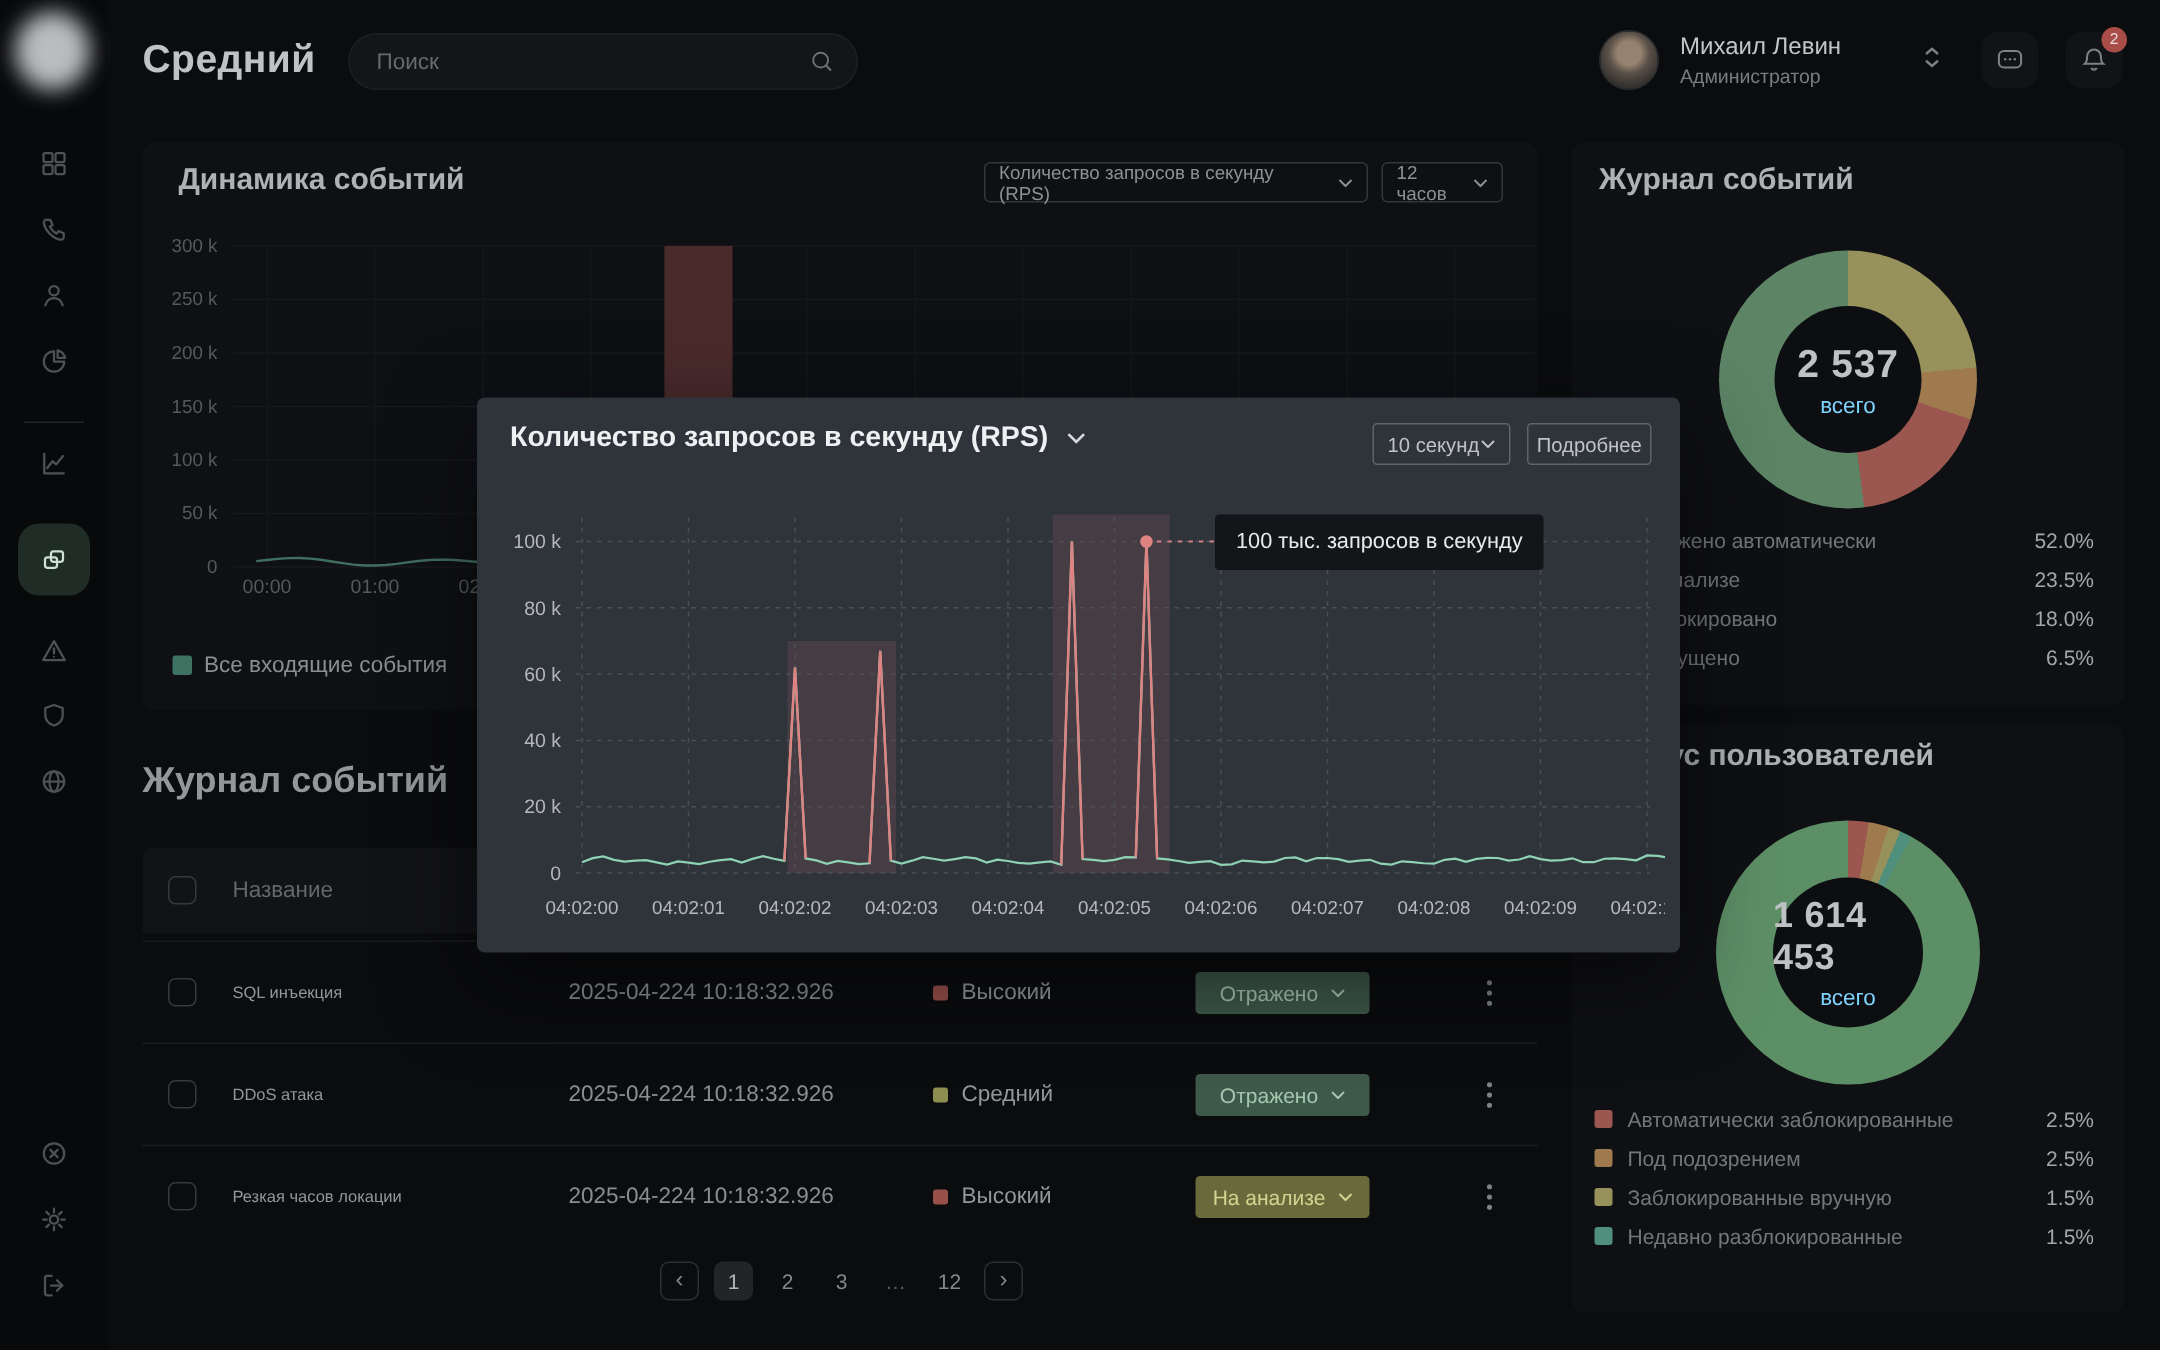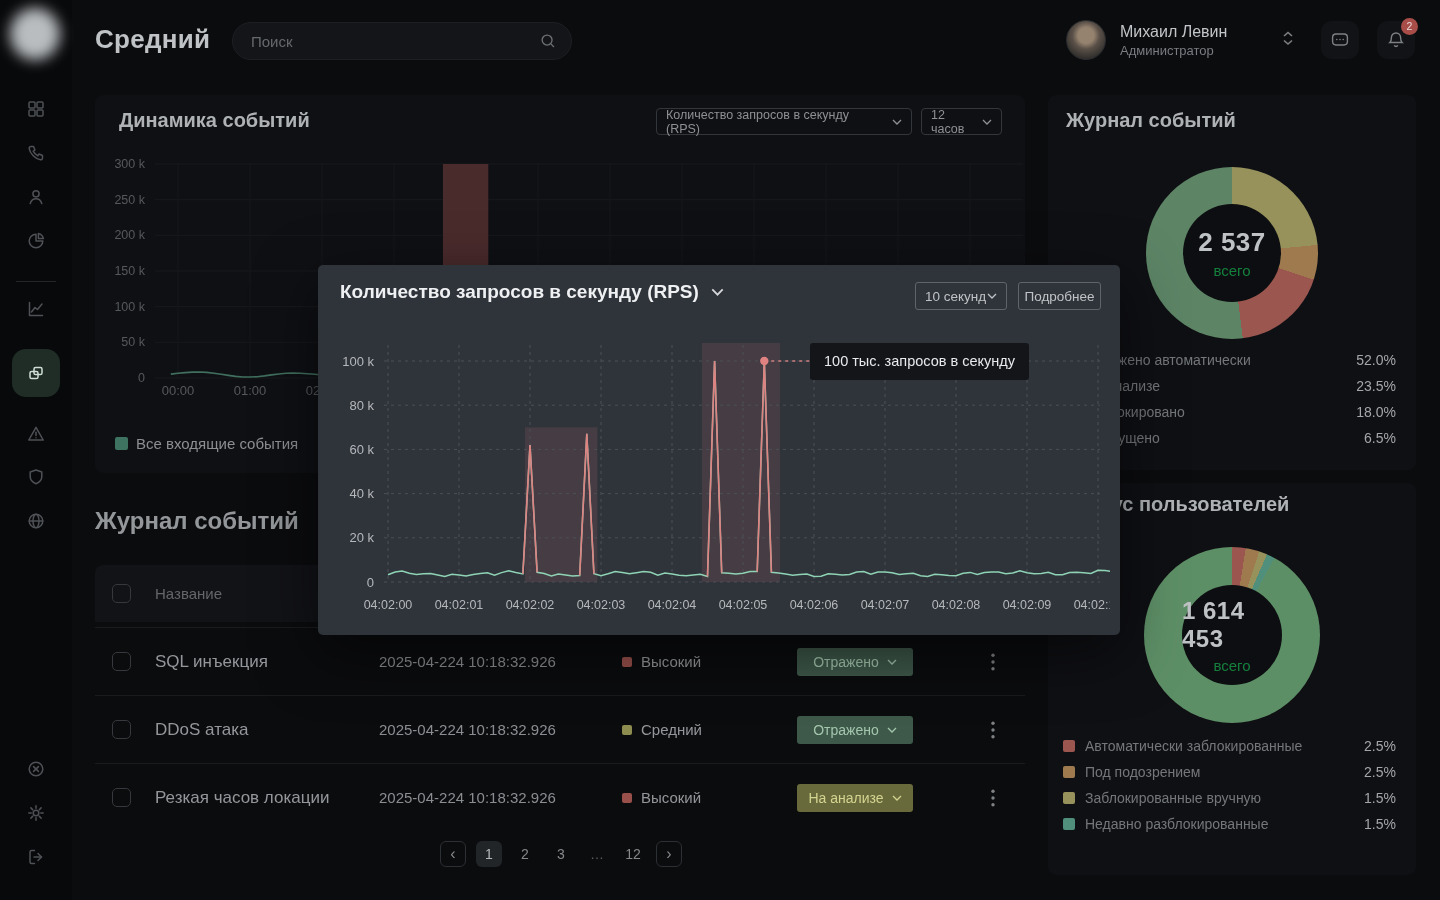--- a/index.html
+++ b/index.html
@@ -51,21 +51,21 @@
 
   
   .journal { position:absolute; left:95px; top:495px; width:930px; height:385px;text-align:right; }
   .journal h2 { position:absolute; left:0; top:12px; }
   .thead { position:absolute; left:0; top:70px; width:930px; height:57px; background:#121317; border-radius:8px 8px 0 0; display:flex; align-items:center; }
   .checkbox { width:19px; height:19px; border:1.5px solid #35383c; border-radius:5px; background:transparent; flex:none; }
   .thead .checkbox { margin-left:17px; }
   .col-label { margin-left:24px; font-size:15px; color:#63666a; }
   .trow { position:absolute; left:0; width:930px; height:68px; display:flex; align-items:center; border-top:1px solid #191b1e; }
   .trow .checkbox { margin-left:17px; }
-  .cell-name { position:absolute; left:60px; font-size:17px; color:#94979a; }
+  .cell-name { position:absolute; left:60px; font-size:11px; color:#94979a; }
   .cell-date { position:absolute; left:284px; font-size:15px; color:#8b8e91; }
   .cell-sev { position:absolute; left:527px; display:flex; align-items:center; font-size:15px; color:#94979a; }
   .sev-mark { width:10px; height:10px; border-radius:2px; margin-right:9px; }
   .status-chip { position:absolute; left:702px; width:116px; height:28px; border-radius:3px; font-size:14px; display:flex; align-items:center; justify-content:center; }
   .status-chip .chev { margin-left:8px; }
   .chip-green { background:#3e584a; color:#a3c6ad; }
   .chip-olive { background:#686a3c; color:#d3d490; }
   .kebab { position:absolute; left:890px; width:16px; height:20px; color:#7f8285; display:flex; align-items:center; justify-content:center; }
 
   .pagination { position:absolute; left:345px; top:346px; display:flex; align-items:center; }
@@ -75,21 +75,21 @@
   .pg.dots { color:#5c5f62; }
 
   
   .p-status-ev { left:1048px; top:95px; width:368px; height:375px; }
   .p-status-us { left:1048px; top:483px; width:368px; height:392px; }
   .p-status-ev h2 { position:absolute; left:18px; top:14px; }
   .p-status-us h2 { position:absolute; left:18px; top:10px; }
   .donut { position:absolute; border-radius:50%; }
   .donut .hole { position:absolute; border-radius:50%; background:#0d0e11; display:flex; flex-direction:column; align-items:center; justify-content:center; }
   .donut-total { font-size:26px; font-weight:700; color:#bfc2c4; letter-spacing:.5px; }
-  .donut-sub { font-size:15px; color:#15803d; margin-top:4px; }
+  .donut-sub { font-size:15px; color:#7dd3fc; margin-top:4px; }
   .donut-legend { position:absolute; left:15px; right:20px; }
   .dl-row { display:flex; align-items:center; height:26px; }
   .dl-row .mark { width:12px; height:12px; border-radius:2px; margin-right:10px; flex:none; }
   .dl-row .lbl { flex:1; font-size:14px; color:#74777a; }
   .dl-row .pct { font-size:14px; color:#a4a7a9; }
 
   
   .modal { position:absolute; left:318px; top:265px; width:802px; height:370px; background:#2f333a; border-radius:5px; z-index:20; box-shadow:0 18px 60px rgba(0,0,0,.55); }
   .modal-title { position:absolute; left:22px; top:16px; font-size:19px; font-weight:700; color:#eef0f2; display:flex; align-items:center; }
   .modal-title .chev { width:13px; height:8px; margin-left:12px; color:#d6d8da; }

